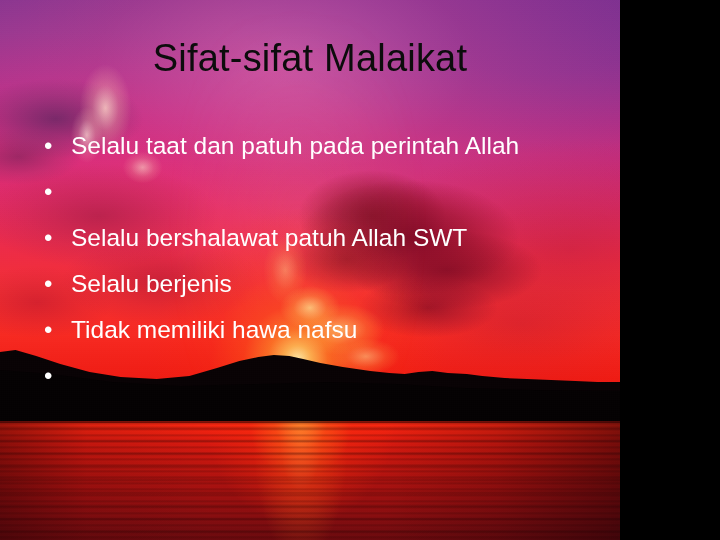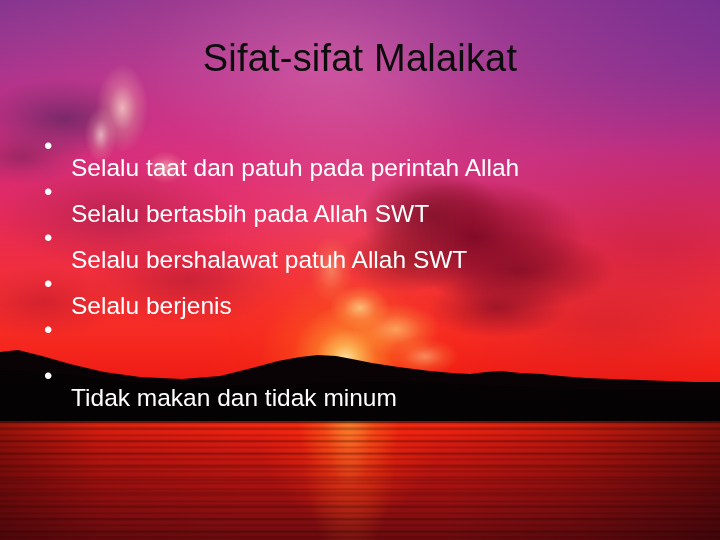--- a/index.html
+++ b/index.html
@@ -2,21 +2,21 @@
 <html><head>
 <meta charset="utf-8">
 <style>
   html, body {
     margin: 0;
     padding: 0;
     background: #000;
   }
   #slide {
     position: relative;
-    width: 720px;
+    width: 620px;
     height: 540px;
     overflow: hidden;
     font-family: "Liberation Sans", sans-serif;
   }
 
   
   .bg-layer {
     position: absolute;
     inset: 0;
     pointer-events: none;
@@ -264,21 +264,20 @@
     flex: 0 0 auto;
     width: 27px;
     font-size: 24px;
     line-height: 30px;
     color: #ffffff;
     text-align: left;
   }
   .bullet-text {
     flex: 1 1 auto;
     white-space: nowrap;
-    margin-top: 22px;
   }
 </style>
 </head>
 <body>
 
 <div id="slide">
 
   <div id="background">
     <div class="bg-layer" id="sky-base"></div>
     <div class="bg-layer" id="sky-purple-right"></div>
@@ -312,33 +311,32 @@
 
     <div id="slide-title">Sifat-sifat Malaikat</div>
 
     <ul id="bullet-list">
       <li class="bullet-item">
         <span class="bullet-dot">•</span>
         <span class="bullet-text">Selalu taat dan patuh pada perintah Allah</span>
       </li>
       <li class="bullet-item">
         <span class="bullet-dot">•</span>
-        <span class="bullet-text">Selalu bertasbih pada Allah SWT</span>
       </li>
       <li class="bullet-item">
         <span class="bullet-dot">•</span>
         <span class="bullet-text">Selalu bershalawat patuh Allah SWT</span>
       </li>
       <li class="bullet-item">
         <span class="bullet-dot">•</span>
         <span class="bullet-text">Selalu berjenis</span>
       </li>
       <li class="bullet-item">
         <span class="bullet-dot">•</span>
-      </li>
-      <li class="bullet-item">
-        <span class="bullet-dot">•</span>
-        <span class="bullet-text">Tidak makan dan tidak minum</span>
+        <span class="bullet-text">Tidak memiliki hawa nafsu</span>
+      </li>
+      <li class="bullet-item">
+        <span class="bullet-dot">•</span>
       </li>
     </ul>
 
   </div>
 </div>
 
 </body></html>

